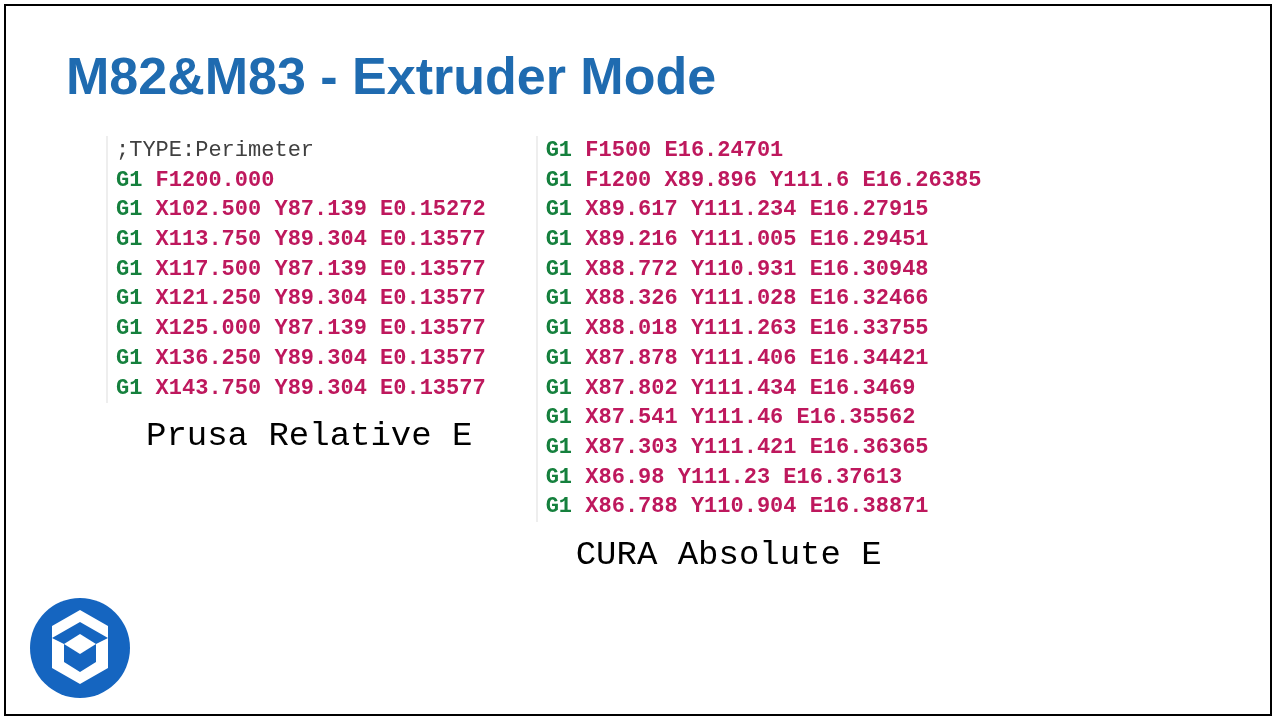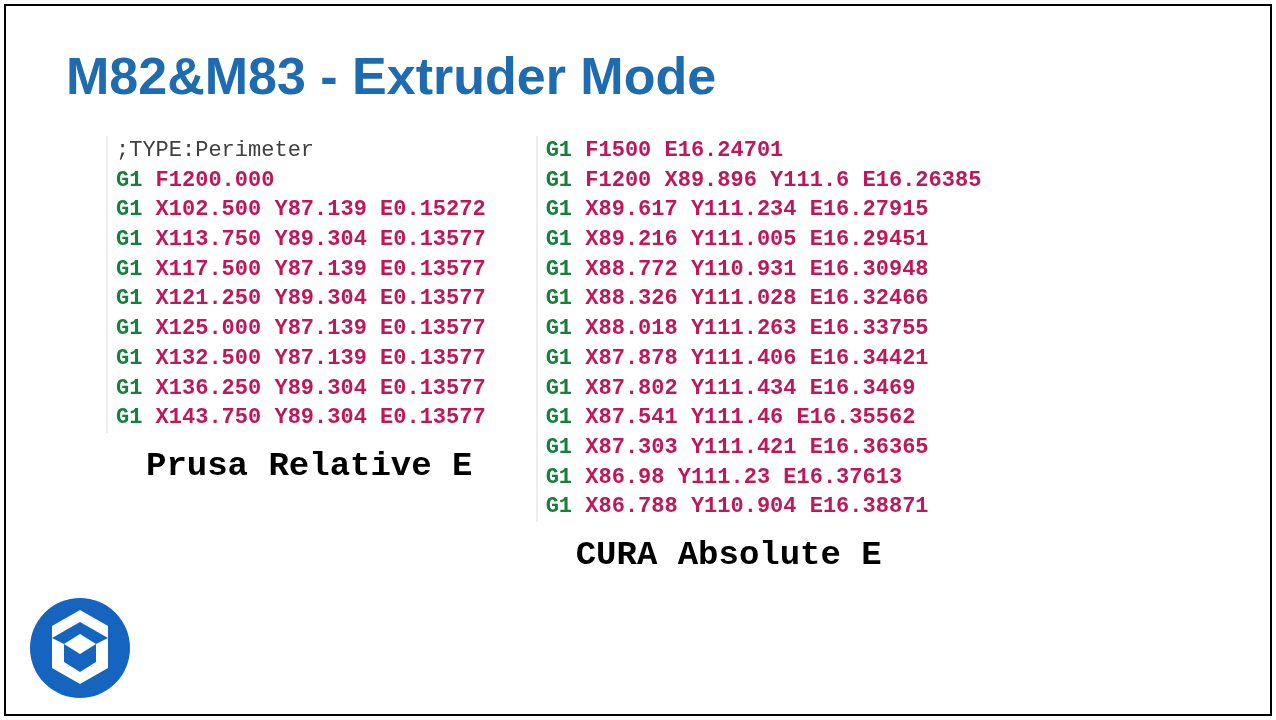--- a/index.html
+++ b/index.html
@@ -38,21 +38,21 @@
       line-height: 1.35;
       font-weight: bold;
       border-left: 2px solid #eee;
       padding-left: 8px;
     }
     .comment { color: #404040; font-weight: normal; }
     .cmd { color: #15803d; }
     .param { color: #be185d; }
     .caption {
       font-family: "Courier New", monospace;
-      font-weight: bold;
+      font-weight: normal;
       font-size: 34px;
       color: #000;
       margin-top: 14px;
       margin-left: 40px;
     }
     .logo {
       position: absolute;
       bottom: 16px;
       left: 24px;
       width: 100px;
@@ -70,21 +70,20 @@
     <div class="col">
       <div class="code-block">
         <div class="comment">;TYPE:Perimeter</div>
         <div id="left-lines">
             <div><span class="cmd">G1</span> <span class="param">F1200.000</span></div>
             <div><span class="cmd">G1</span> <span class="param">X102.500 Y87.139 E0.15272</span></div>
             <div><span class="cmd">G1</span> <span class="param">X113.750 Y89.304 E0.13577</span></div>
             <div><span class="cmd">G1</span> <span class="param">X117.500 Y87.139 E0.13577</span></div>
             <div><span class="cmd">G1</span> <span class="param">X121.250 Y89.304 E0.13577</span></div>
             <div><span class="cmd">G1</span> <span class="param">X125.000 Y87.139 E0.13577</span></div>
-            <div><span class="cmd">G1</span> <span class="param">X132.500 Y87.139 E0.13577</span></div>
             <div><span class="cmd">G1</span> <span class="param">X136.250 Y89.304 E0.13577</span></div>
             <div><span class="cmd">G1</span> <span class="param">X143.750 Y89.304 E0.13577</span></div>
           </div>
       </div>
       <div class="caption">Prusa Relative E</div>
     </div>
 
     <div class="col">
       <div class="code-block">
         <div id="right-lines">

